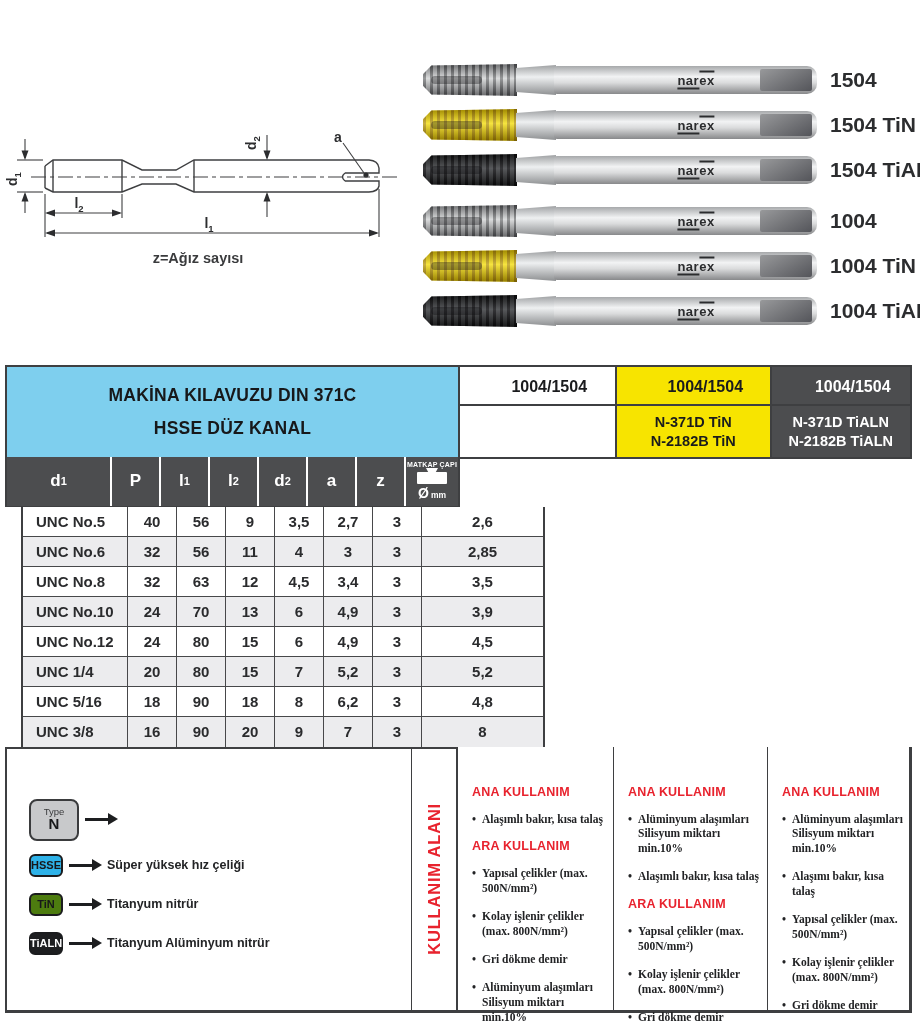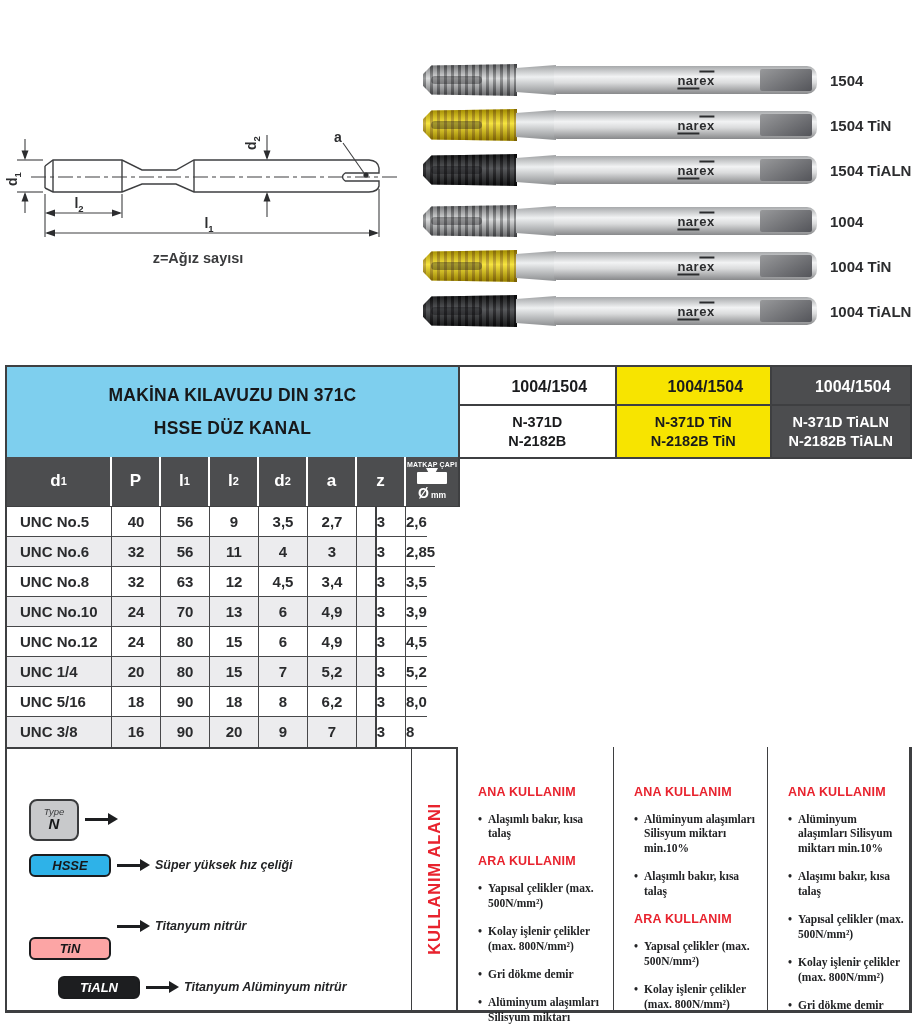--- a/index.html
+++ b/index.html
@@ -22,21 +22,21 @@
   .steel .thread{background:linear-gradient(180deg,rgba(25,25,28,.5),rgba(255,255,255,.35) 45%,rgba(25,25,28,.55)),repeating-linear-gradient(90deg,#5f6163 0 3px,#c7c9ca 3px 7px);}
   .tin .thread{background:linear-gradient(180deg,rgba(80,60,0,.5),rgba(255,255,210,.3) 45%,rgba(70,50,0,.55)),repeating-linear-gradient(90deg,#b08d00 0 3px,#f2d800 3px 7px);}
   .tialn .thread{background:linear-gradient(180deg,rgba(0,0,0,.55),rgba(170,170,175,.25) 45%,rgba(0,0,0,.6)),repeating-linear-gradient(90deg,#0e0e10 0 3px,#3c3e40 3px 7px);}
   .thread::after{content:'';position:absolute;left:8%;top:12px;width:55%;height:8px;background:rgba(10,10,12,.35);border-radius:4px;}
   .taper{position:absolute;left:93px;top:7px;width:40px;height:30px;background:linear-gradient(180deg,#9fa1a3,#eef0f1 40%,#8e9092);clip-path:polygon(0 10%,100% 0,100% 100%,0 90%);}
   .tbody{position:absolute;left:131px;top:8px;right:2px;height:28px;background:linear-gradient(180deg,#a7a9ab 0%,#f2f3f4 38%,#dadbdc 60%,#88898b 100%);border-radius:3px 10px 10px 3px;}
   .square{position:absolute;right:5px;top:3px;width:52px;height:22px;background:linear-gradient(150deg,#98999b,#54555a);border-radius:2px;}
   .logo{position:absolute;left:54%;top:50%;transform:translate(-50%,-50%);font-weight:bold;font-size:13px;color:#2b2c2e;letter-spacing:.5px;white-space:nowrap;}
   .lp1{border-bottom:2px solid #2b2c2e;}
   .lp2{border-top:2px solid #2b2c2e;margin-top:21px;}
-  .plabel{font-weight:bold;font-size:15px;color:#2c2d2f;margin-left:11px;white-space:nowrap;}
+  .plabel{font-weight:bold;font-size:21px;color:#2c2d2f;margin-left:11px;white-space:nowrap;}
 
   
   #catalog-table{position:absolute;left:5px;top:365px;width:907px;height:648px;}
   .tbl-top{position:absolute;top:0;left:0;width:907px;height:94px;display:flex;}
   .title-cell{width:455px;background:#7ECFEE;border:2.5px solid #3e3f41;display:flex;flex-direction:column;justify-content:center;text-align:center;gap:12px;font-weight:bold;font-size:17.5px;color:#17181a;letter-spacing:.2px;}
   .vc{margin-left:-2.5px;border:2.5px solid #3e3f41;display:flex;flex-direction:column;}
   .vc.a{width:159.5px;background:#fff;color:#1a1b1d;}
   .vc.b{width:157.5px;background:#F7E400;color:#1a1b1d;}
   .vc.c{width:142.5px;background:#4C4D4F;color:#fff;}
   .vmodel{height:39px;line-height:39px;text-align:center;font-weight:bold;font-size:16px;border-bottom:2.5px solid #3e3f41;padding-left:24px;}
@@ -47,48 +47,48 @@
   .hc sub{font-size:11px;vertical-align:-4px;line-height:0;}
   .hc:last-child{border-right:none;}
   .hc.drill{flex-direction:column;justify-content:center;gap:1px;}
   .dc-title{font-size:7px;font-weight:bold;letter-spacing:.2px;}
   .drill-icon{width:30px;height:12px;background:#fff;border-radius:1px;position:relative;margin-top:3px;}
   .drill-icon::before{content:'';position:absolute;left:9px;top:-4px;width:12px;height:4px;background:#fff;clip-path:polygon(0 0,100% 0,82% 100%,18% 100%);}
   .dc-unit{display:flex;align-items:baseline;}
   .phi{font-weight:bold;font-size:14px;}
   .unit{font-weight:bold;font-size:8.5px;margin-left:2px;}
 
-  .data-grid{position:absolute;top:141.5px;left:0;width:372px;border-left:2.5px solid #3e3f41;border-right:2.5px solid #3e3f41;}
+  .data-grid{position:absolute;top:141.5px;left:16px;width:524px;border-left:2.5px solid #3e3f41;border-right:2.5px solid #3e3f41;}
   .trow{display:grid;grid-template-columns:105px 49px 49px 49px 49px 49px 49px 1fr;height:30px;}
   .trow:nth-child(even){background:#ECECEE;}
   .tc{display:flex;align-items:center;justify-content:center;font-weight:bold;font-size:15px;color:#2a2b2d;border-right:1.5px solid #47484a;border-bottom:1.5px solid #47484a;}
   .tc.c0{justify-content:flex-start;padding-left:13px;}
   .tc:last-child{border-right:none;}
   .trow:last-child .tc{border-bottom:none;}
 
   
   .bottom{position:absolute;top:381.5px;left:0;width:907px;height:266.5px;display:flex;}
-  .legend-cell{width:407px;border-left:2.5px solid #3e3f41;border-top:2px solid #3e3f41;border-bottom:3px solid #3e3f41;border-right:1.5px solid #3e3f41;padding:50px 8px 0 22px;background:#fff;font-style:italic;}
+  .legend-cell{width:407px;border-left:2.5px solid #3e3f41;border-top:2px solid #3e3f41;border-bottom:3px solid #3e3f41;border-right:1.5px solid #3e3f41;padding:50px 8px 0 22px;background:#fff;}
   .lrow{display:flex;align-items:center;margin-bottom:16px;}
   .lrow.typen{margin-bottom:13px;}
-  .badge{width:82px;height:23px;border:2px solid #1b1c1e;border-radius:6px;display:flex;align-items:center;justify-content:center;font-weight:bold;font-size:13px;color:#17181a;flex:none;}
+  .badge{width:34px;height:23px;border:2px solid #1b1c1e;border-radius:6px;display:flex;align-items:center;justify-content:center;font-weight:bold;font-size:11px;color:#17181a;flex:none;}
   .badge.hsse{background:#2EB2E8;}
-  .badge.tin{background:#fca5a5;margin-top:44px;}
-  .badge.tialn{background:#1D1E20;color:#fff;margin-left:29px;}
+  .badge.tin{background:#4d7c0f;}
+  .badge.tialn{background:#1D1E20;color:#fff;}
   .badge-typen{width:50px;height:42px;background:#C8C9CB;border:2px solid #3a3b3d;border-radius:8px;display:flex;flex-direction:column;align-items:center;justify-content:center;flex:none;}
   .badge-typen .t1{font-size:9.5px;color:#3a3b3d;line-height:1;}
   .badge-typen .t2{font-weight:bold;font-size:15px;color:#17181a;line-height:1.1;}
   .arrow{width:24px;height:3px;background:#1d1e20;position:relative;flex:none;margin:0 14px 0 6px;}
   .arrow::after{content:'';position:absolute;right:-9px;top:-5px;border-left:10px solid #1d1e20;border-top:6.5px solid transparent;border-bottom:6.5px solid transparent;}
   .ltext{font-weight:bold;font-size:12.5px;color:#232426;line-height:1.35;max-width:212px;}
 
   .kcell{width:46px;border-top:2px solid #3e3f41;border-bottom:3px solid #3e3f41;border-right:2px solid #3e3f41;display:flex;align-items:center;justify-content:center;background:#fff;}
   .klabel{writing-mode:vertical-rl;transform:rotate(180deg);font-weight:bold;font-size:16.5px;color:#E8232E;letter-spacing:.8px;white-space:nowrap;}
 
-  .ucol{padding:38px 5px 8px 20px;background:#fff;}
+  .ucol{padding:38px 5px 8px 14px;background:#fff;}
   .ucol1{width:156px;border-right:1.5px solid #3e3f41;border-bottom:3px solid #3e3f41;}
   .ucol2{width:154px;border-right:1.5px solid #3e3f41;border-bottom:3px solid #3e3f41;}
   .ucol3{flex:1;border-right:3px solid #3e3f41;border-bottom:3px solid #3e3f41;}
   .uh{font-weight:bold;font-size:12.5px;color:#E8232E;margin-bottom:13px;letter-spacing:.2px;}
   .ui{font-weight:bold;font-size:11.5px;color:#222325;line-height:1.3;margin-bottom:13px;position:relative;padding-left:10px;font-family:Liberation Serif, serif;}
   .ui::before{content:'•';position:absolute;left:0;top:0;}
 </style>
 </head>
 <body>
 
@@ -207,24 +207,20 @@
 
 <div id="catalog-table">
 
   <div class="tbl-top">
     <div class="title-cell">
       <div>MAKİNA KILAVUZU DIN 371C</div>
       <div>HSSE DÜZ KANAL</div>
     </div>
     <div class="vc a">
       <div class="vmodel">1004/1504</div>
-      <div class="vcodes">
-        <div>N-371D</div>
-        <div>N-2182B</div>
-      </div>
     </div>
     <div class="vc b">
       <div class="vmodel">1004/1504</div>
       <div class="vcodes">
         <div>N-371D TiN</div>
         <div>N-2182B TiN</div>
       </div>
     </div>
     <div class="vc c">
       <div class="vmodel">1004/1504</div>
@@ -336,21 +332,21 @@
         <div class="tc">5,2</div>
       </div>
     <div class="trow">
         <div class="tc c0">UNC 5/16</div>
         <div class="tc">18</div>
         <div class="tc">90</div>
         <div class="tc">18</div>
         <div class="tc">8</div>
         <div class="tc">6,2</div>
         <div class="tc">3</div>
-        <div class="tc">8,0</div>
+        <div class="tc">4,8</div>
       </div>
     <div class="trow">
         <div class="tc c0">UNC 3/8</div>
         <div class="tc">16</div>
         <div class="tc">90</div>
         <div class="tc">20</div>
         <div class="tc">9</div>
         <div class="tc">7</div>
         <div class="tc">3</div>
         <div class="tc">8</div>

